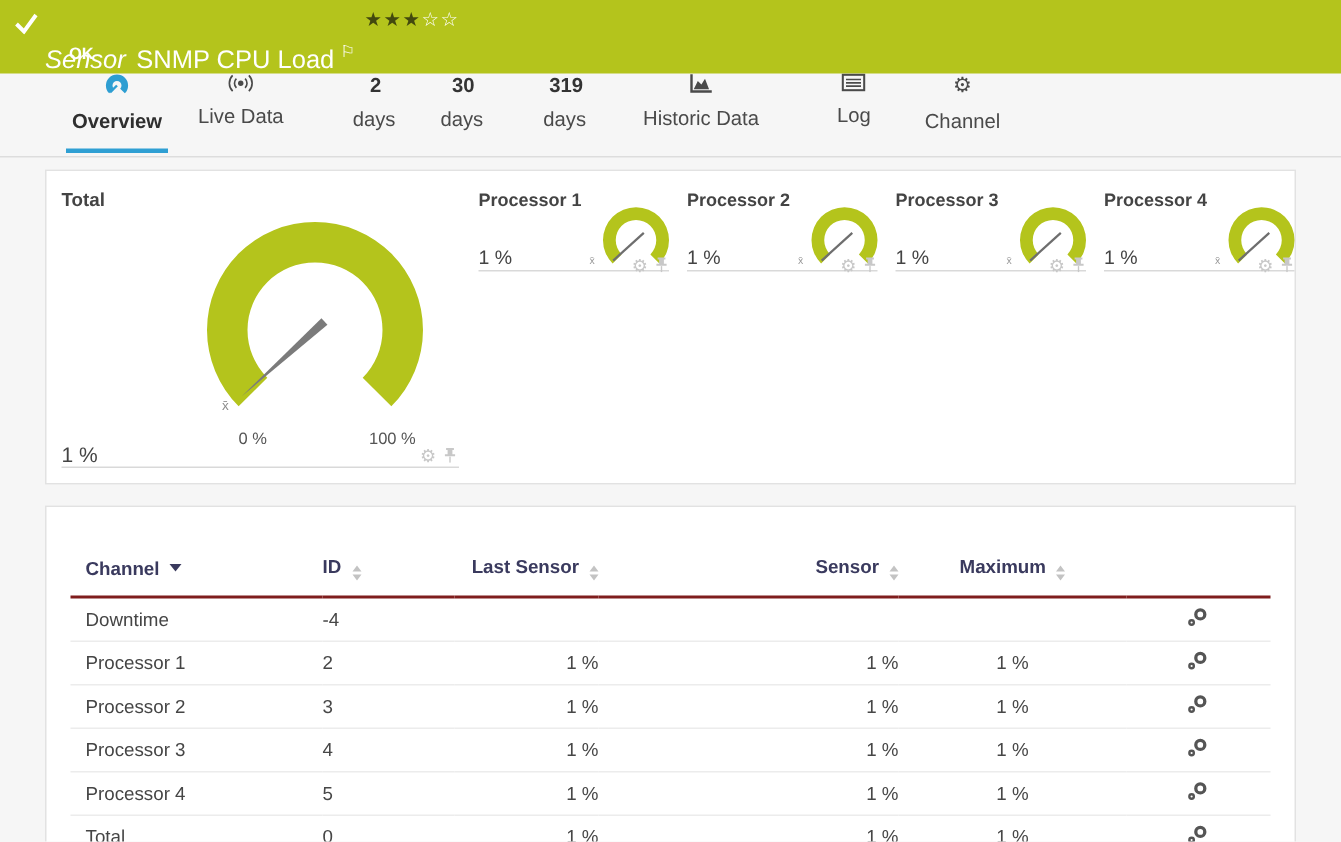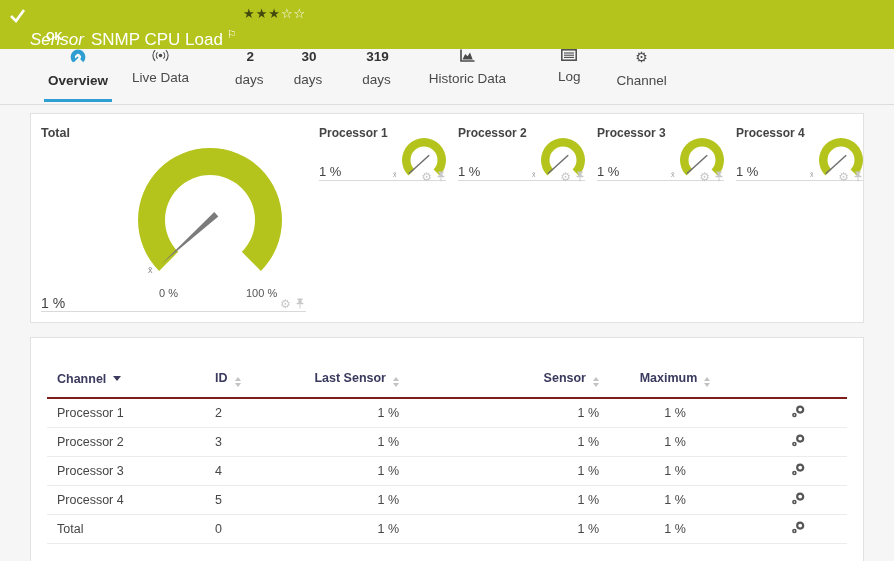--- a/index.html
+++ b/index.html
@@ -254,20 +254,31 @@
               </span></th>
           <th class="col-max"><span>Maximum</span><span class="sort-both">
                 <i class="u"></i>
                 <i class="d"></i>
               </span></th>
           <th class="col-set"></th>
         </tr>
       </thead>
       <tbody>
         <tr>
+          <td class="col-channel">Downtime</td>
+          <td class="col-id">-4</td>
+          <td class="col-last"></td>
+          <td class="col-min"></td>
+          <td class="col-max"></td>
+          <td class="col-set"><span class="row-settings"><svg width="14" height="13" viewBox="0 0 14 13">
+                  <circle cx="9.2" cy="4.6" r="3" fill="none" stroke="#555" stroke-width="2.2"></circle>
+                  <circle cx="3.4" cy="10" r="1.5" fill="none" stroke="#555" stroke-width="1.6"></circle>
+                </svg></span></td>
+        </tr>
+        <tr>
           <td class="col-channel">Processor 1</td>
           <td class="col-id">2</td>
           <td class="col-last">1 %</td>
           <td class="col-min">1 %</td>
           <td class="col-max">1 %</td>
           <td class="col-set"><span class="row-settings"><svg width="14" height="13" viewBox="0 0 14 13">
                   <circle cx="9.2" cy="4.6" r="3" fill="none" stroke="#555" stroke-width="2.2"></circle>
                   <circle cx="3.4" cy="10" r="1.5" fill="none" stroke="#555" stroke-width="1.6"></circle>
                 </svg></span></td>
         </tr>

